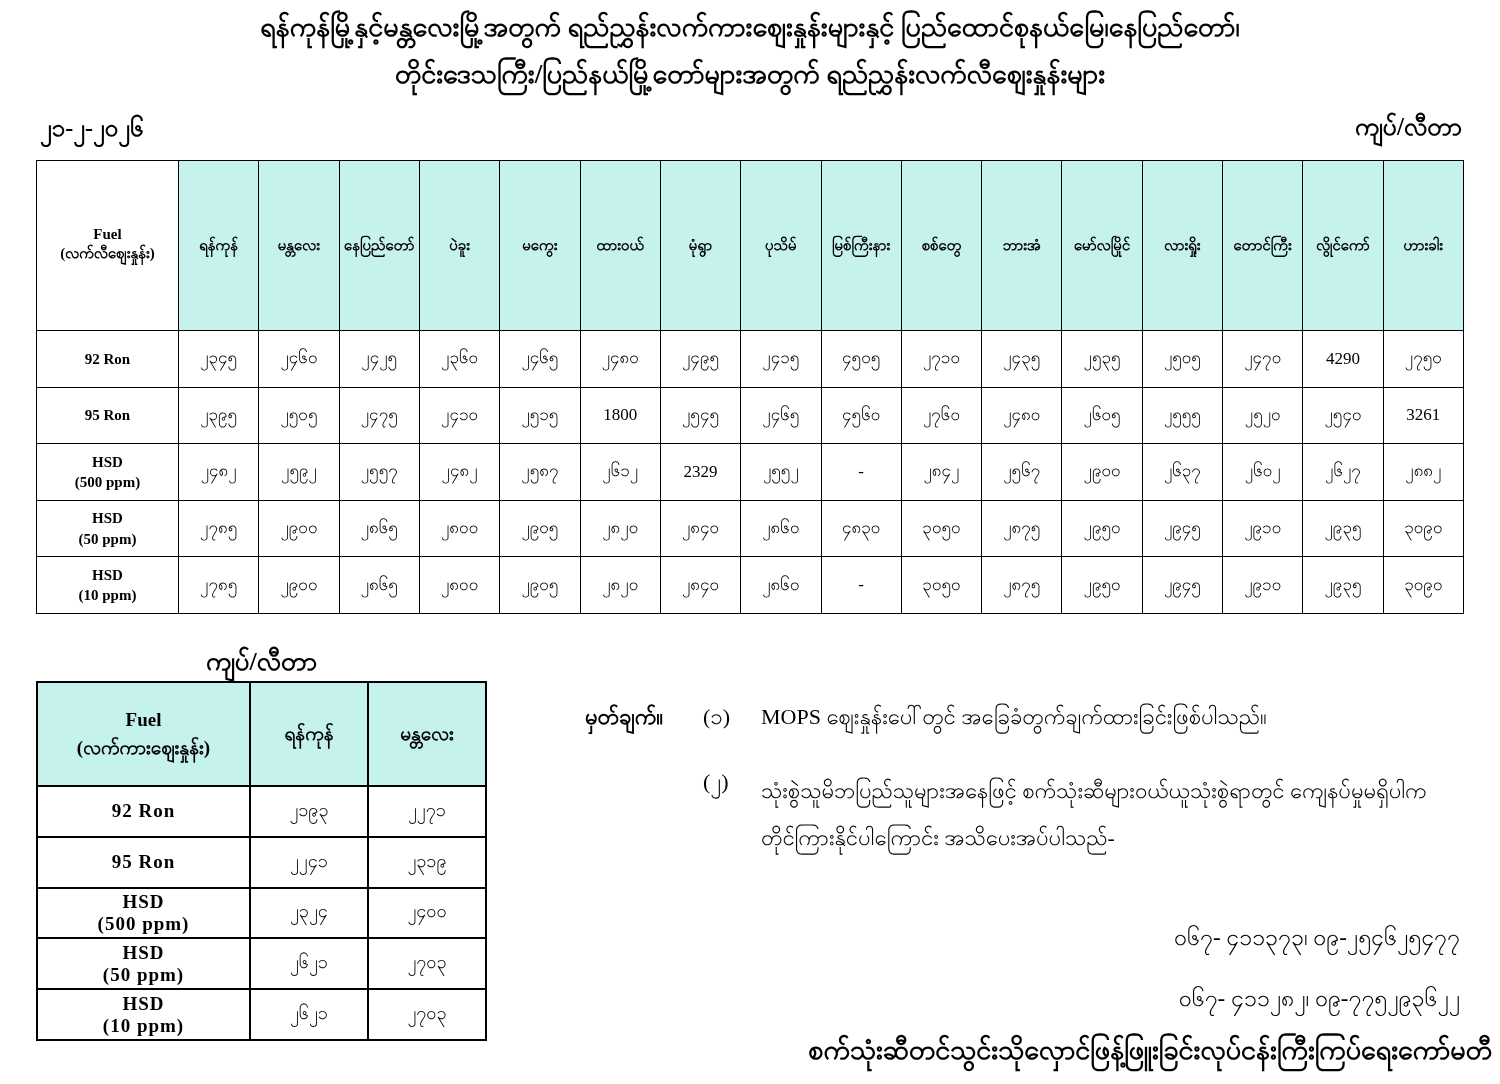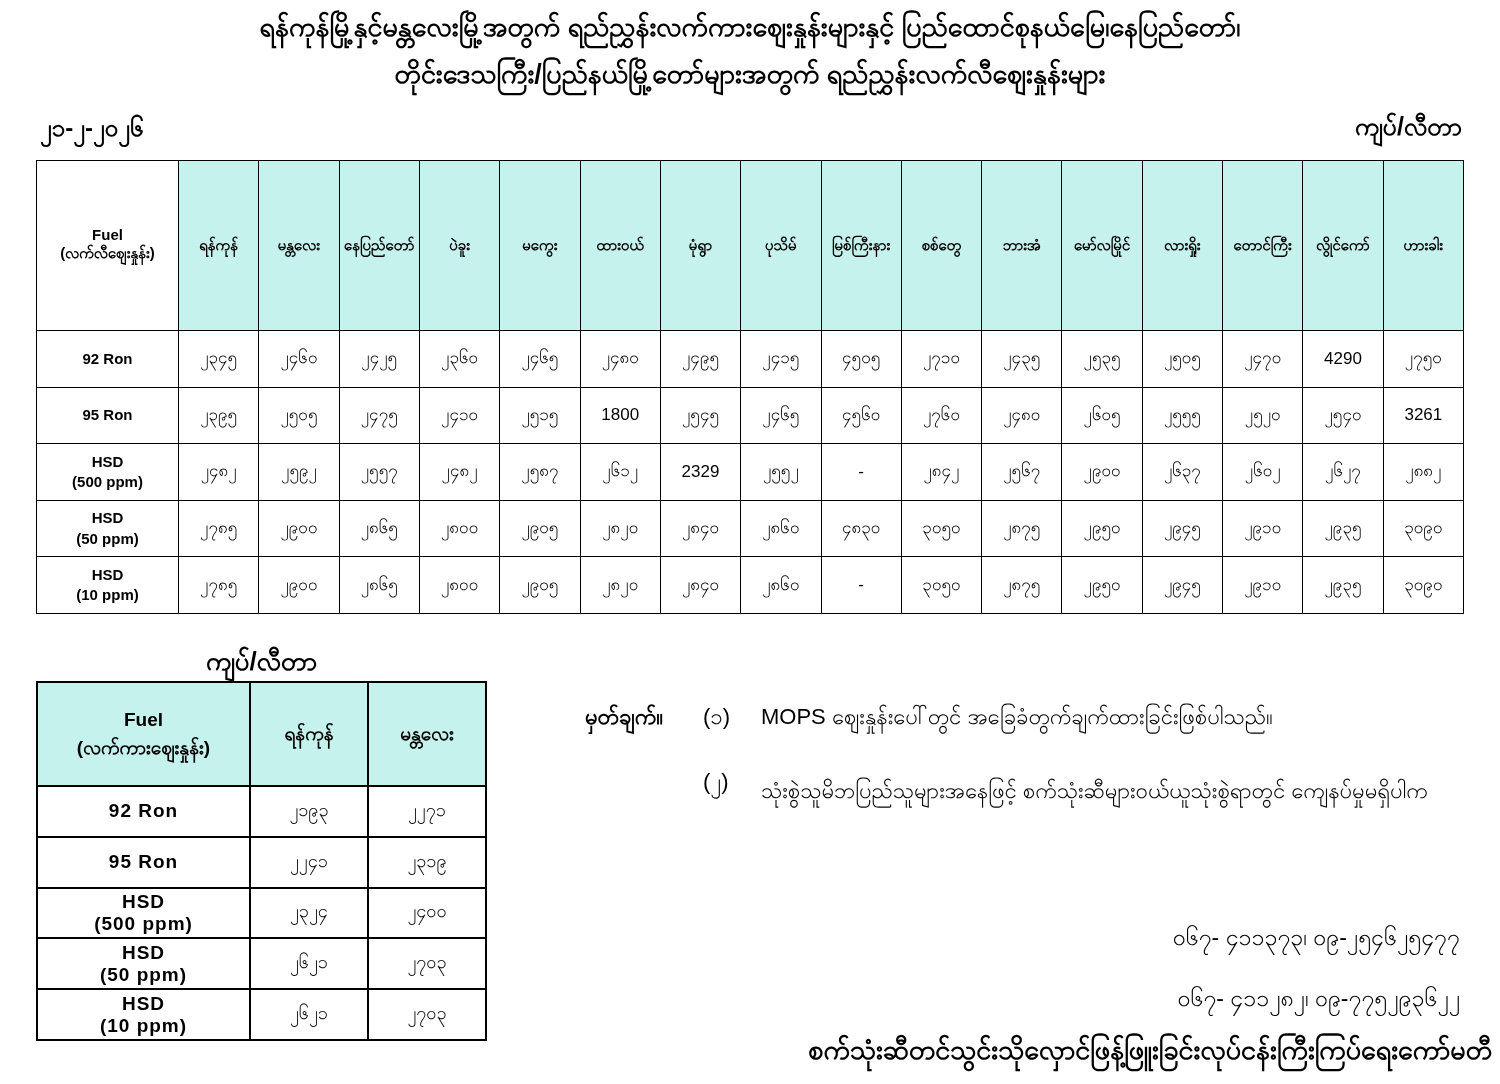--- a/index.html
+++ b/index.html
@@ -1,20 +1,20 @@
 <!DOCTYPE html>
 <html><head>
 <meta charset="utf-8">
 <style>
   * { margin:0; padding:0; box-sizing:border-box; }
   html,body { background:#ffffff; }
   .page {
     position:relative; width:1500px; height:1084px;
     background:#ffffff; color:#000;
-    font-family:Liberation Sans, sans-serif;
+    font-family:Liberation Serif, serif;
     overflow:hidden;
   }
   .title-line { text-align:center; font-weight:bold; font-size:27px; line-height:1.0; }
   .title-line.l1 { padding-top:14px; }
   .title-line.l2 { padding-top:20px; }
   .date-label { position:absolute; left:40px; top:112px; font-size:24px; font-weight:bold; }
   .unit-top { position:absolute; right:38px; top:110px; font-size:25px; font-weight:bold; }
 
   table { border-collapse:collapse; table-layout:fixed;padding-left:8px; }
 
@@ -272,20 +272,21 @@
     <div class="note-row">
       <div class="note-label">မှတ်ချက်။</div>
       <div class="note-marker">(၁)</div>
       <div class="note-text">MOPS ဈေးနှုန်းပေါ်တွင် အခြေခံတွက်ချက်ထားခြင်းဖြစ်ပါသည်။</div>
     </div>
     <div class="note-row note2">
       <div class="note-label"></div>
       <div class="note-marker">(၂)</div>
       <div class="note-text">
         <div class="note-line">သုံးစွဲသူမိဘပြည်သူများအနေဖြင့် စက်သုံးဆီများဝယ်ယူသုံးစွဲရာတွင် ကျေနပ်မှုမရှိပါက</div>
+        <div class="note-line">တိုင်ကြားနိုင်ပါကြောင်း အသိပေးအပ်ပါသည်-</div>
       </div>
     </div>
   </div>
 
   <div class="phones">
     <div class="phone-line1">၀၆၇- ၄၁၁၃၇၃၊ ၀၉-၂၅၄၆၂၅၄၇၇</div>
     <div class="phone-line2">၀၆၇- ၄၁၁၂၈၂၊ ၀၉-၇၇၅၂၉၃၆၂၂</div>
   </div>
 
   <div class="footer-committee">စက်သုံးဆီတင်သွင်းသိုလှောင်ဖြန့်ဖြူးခြင်းလုပ်ငန်းကြီးကြပ်ရေးကော်မတီ</div>

